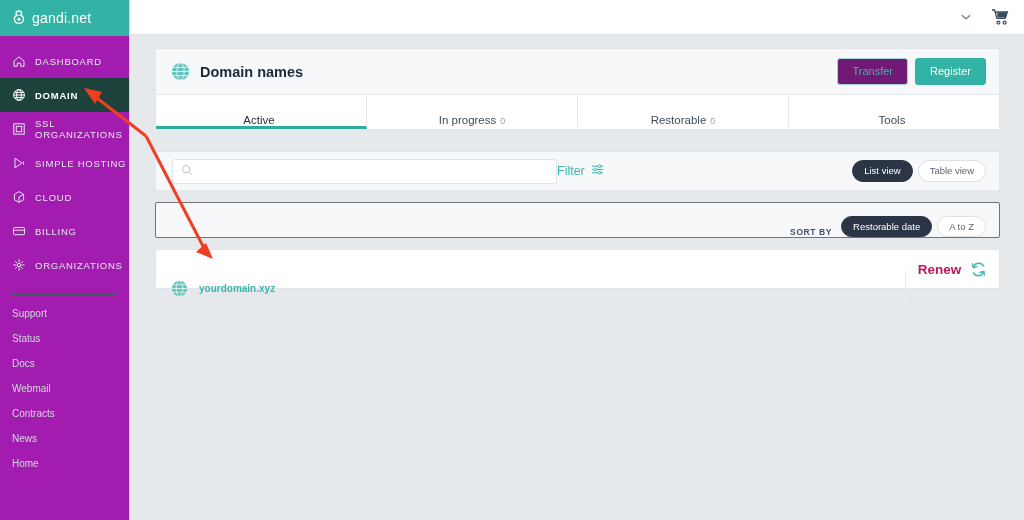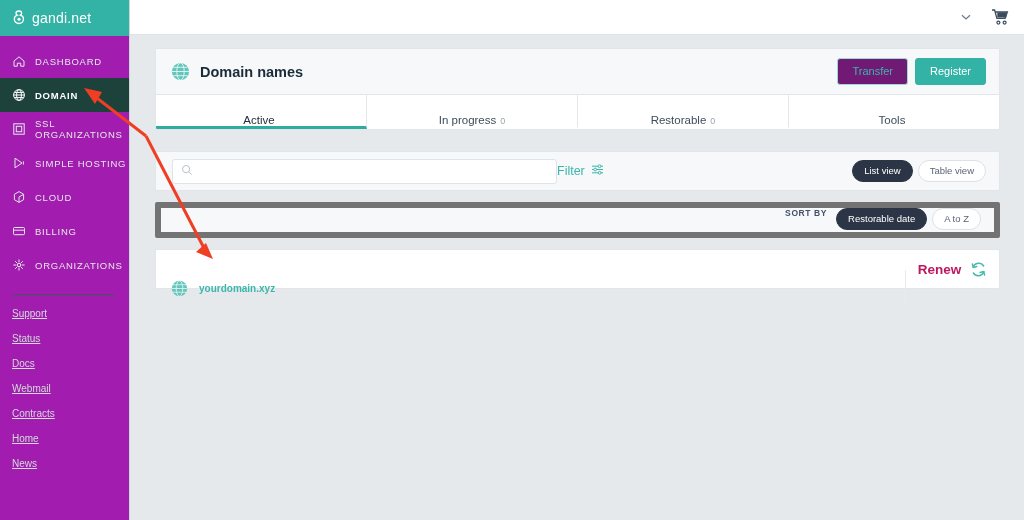--- a/index.html
+++ b/index.html
@@ -37,21 +37,21 @@
   }
   .nav-item .ic { width: 14px; height: 14px; flex: 0 0 14px; display: block; }
   .nav-item.active { background: #1d423c; color: #ffffff; font-weight: bold; }
   .nav-sep {
     height: 1px; background: #3c5b56;
     margin: 12px 14px 6px 12px;
   }
   .sub-item {
     height: 25px; padding-left: 12px;
     display: flex; align-items: center;
-    color: #cfdcd9; font-size: 10px; cursor: pointer; text-decoration: underline;
+    color: #cfdcd9; font-size: 10px; cursor: pointer;
   }
 
   
   .main { flex: 1; height: 520px; background: #e6e9ec; position: relative; }
   .topbar {
     height: 35px; background: #ffffff;
     border-bottom: 1px solid #dfe3e7;
     display: flex; align-items: center; justify-content: flex-end;
     gap: 18px; padding-right: 14px;
   }
@@ -120,22 +120,22 @@
   .spacer { flex: 1; }
   .pill {
     font-size: 9.5px; border-radius: 11px; padding: 5px 11px;
     cursor: pointer; line-height: 1;
   }
   .pill-dark { background: #2c3546; color: #ffffff; border: 1px solid #2c3546; }
   .pill-light { background: #ffffff; color: #5a6575; border: 1px solid #dde2e7; margin-left: 5px; }
 
   .sortbar {
     margin-top: 11px;
-    background: #f6f8f9; border: 6px solid #737373; border-radius: 2px;
-    height: 36px; display: flex; align-items: flex-start; justify-content: flex-end;
+    background: #f6f8f9; border: 1px solid #737373; border-radius: 2px;
+    height: 36px; display: flex; align-items: flex-end; justify-content: flex-end;
     padding: 0 13px;
   }
   .sort-label {
     font-size: 8.5px; font-weight: bold; letter-spacing: .6px;
     color: #42506a; margin-right: 9px;
   }
 
   .dom-row {
     margin-top: 11px; height: 40px;
     background: #ffffff; border: 1px solid #e2e6ea; border-radius: 2px;
@@ -262,24 +262,24 @@
       <div class="sub-item">
           <span>Docs</span>
         </div>
       <div class="sub-item">
           <span>Webmail</span>
         </div>
       <div class="sub-item">
           <span>Contracts</span>
         </div>
       <div class="sub-item">
+          <span>News</span>
+        </div>
+      <div class="sub-item">
           <span>Home</span>
-        </div>
-      <div class="sub-item">
-          <span>News</span>
         </div>
     </div>
   </div>
 
   <div class="main">
 
     <div class="topbar">
       <span class="chev">
         <svg viewBox="0 0 14 14" width="14" height="14">
             <path d="M3 5.2L7 9l4-3.8" fill="none" stroke="#6b7b8c" stroke-width="1.2"></path>

